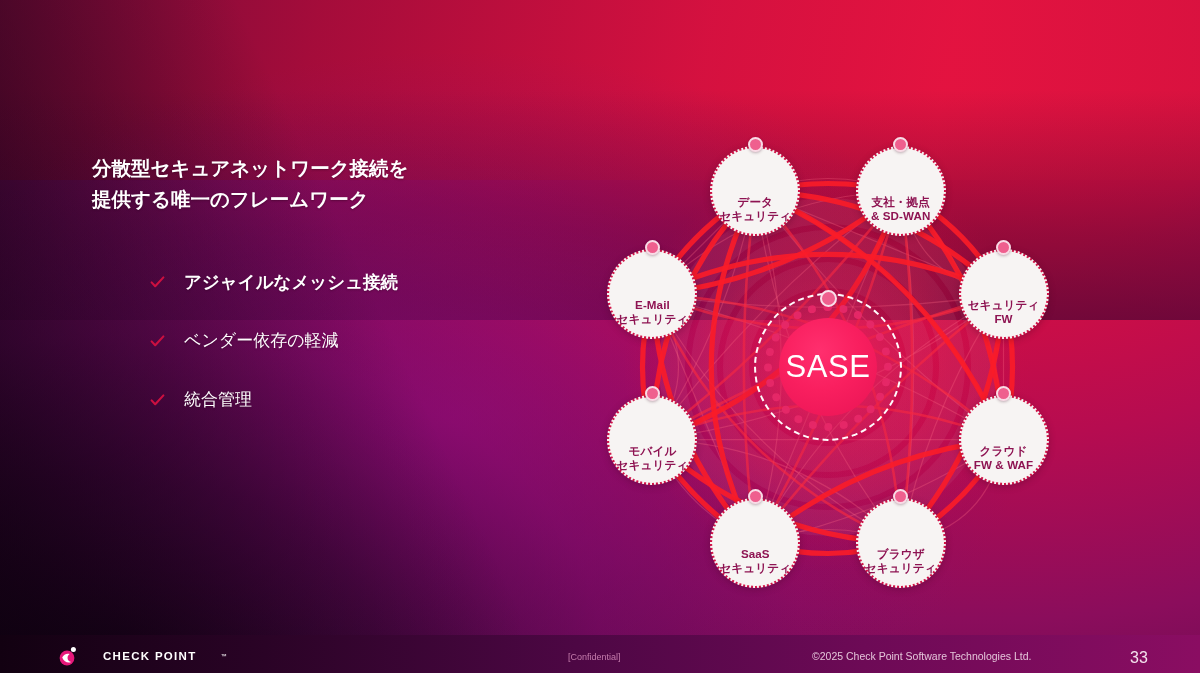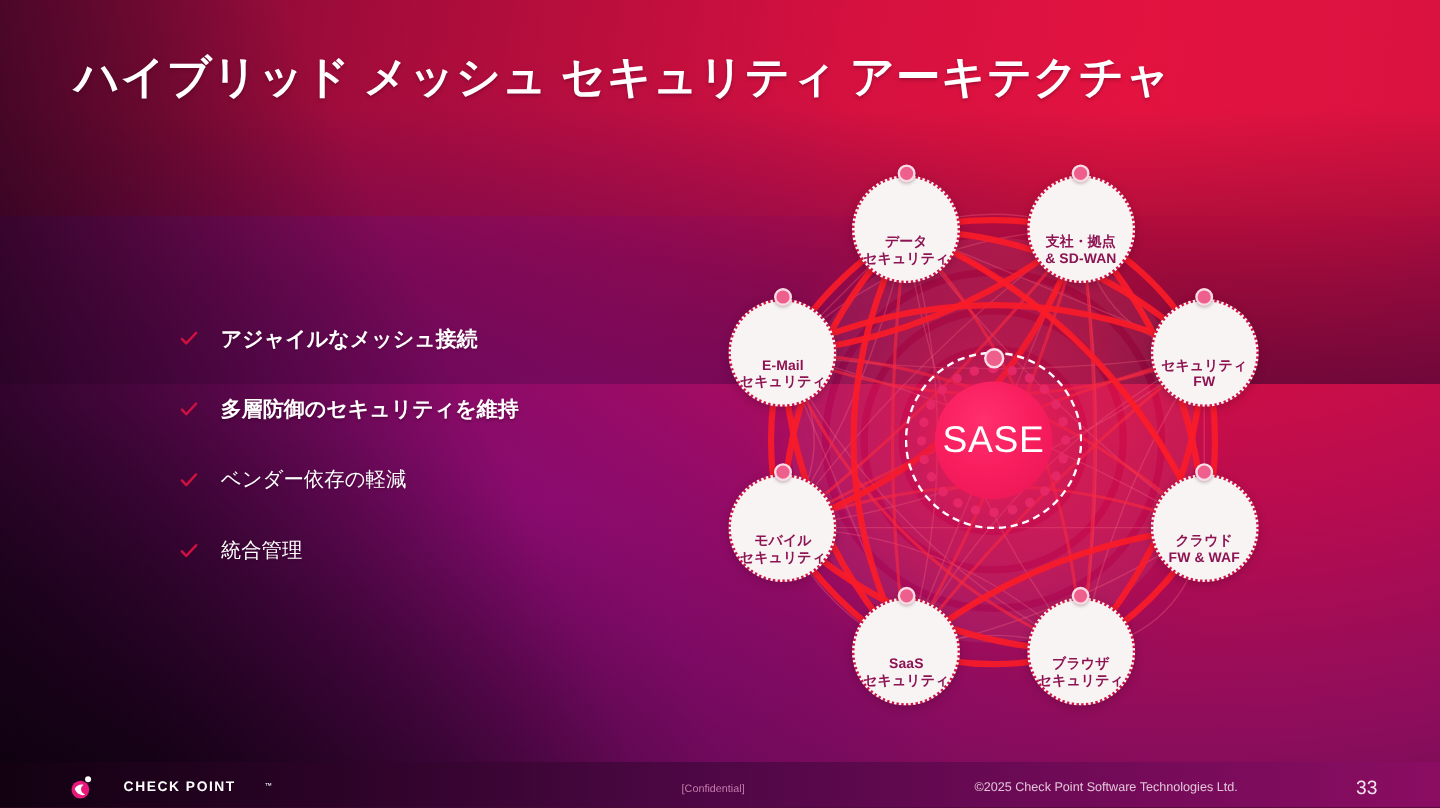--- a/index.html
+++ b/index.html
@@ -160,39 +160,32 @@
 
 <div id="slide">
 
   <div class="bg-base"></div>
   <div class="bg-topred"></div>
   <div class="bg-topfade"></div>
   <div class="bg-tint"></div>
   <div class="bg-tint2"></div>
   <div class="bg-leftdark"></div>
 
-  <div class="title">ハイブリッド メッシュ セキュリティ アーキテクチャ</div>
-
+
+  <div class="subhead">分散型セキュアネットワーク接続を
+提供する唯一のフレームワーク</div>
 
   <div class="bullets" id="bullet-list">
       <div class="bullet strong">
         <span class="chk">
           <svg width="15" height="15" viewBox="0 0 15 15">
             <path d="M1.6 7.4 L5.2 11.2 L13.4 2.4" stroke="#cc1040" stroke-width="2.1" fill="none" stroke-linecap="round" stroke-linejoin="round"></path>
           </svg>
         </span>
         <span class="txt">アジャイルなメッシュ接続</span>
-      </div>
-      <div class="bullet strong">
-        <span class="chk">
-          <svg width="15" height="15" viewBox="0 0 15 15">
-            <path d="M1.6 7.4 L5.2 11.2 L13.4 2.4" stroke="#cc1040" stroke-width="2.1" fill="none" stroke-linecap="round" stroke-linejoin="round"></path>
-          </svg>
-        </span>
-        <span class="txt">多層防御のセキュリティを維持</span>
       </div>
       <div class="bullet">
         <span class="chk">
           <svg width="15" height="15" viewBox="0 0 15 15">
             <path d="M1.6 7.4 L5.2 11.2 L13.4 2.4" stroke="#cc1040" stroke-width="2.1" fill="none" stroke-linecap="round" stroke-linejoin="round"></path>
           </svg>
         </span>
         <span class="txt">ベンダー依存の軽減</span>
       </div>
       <div class="bullet">

